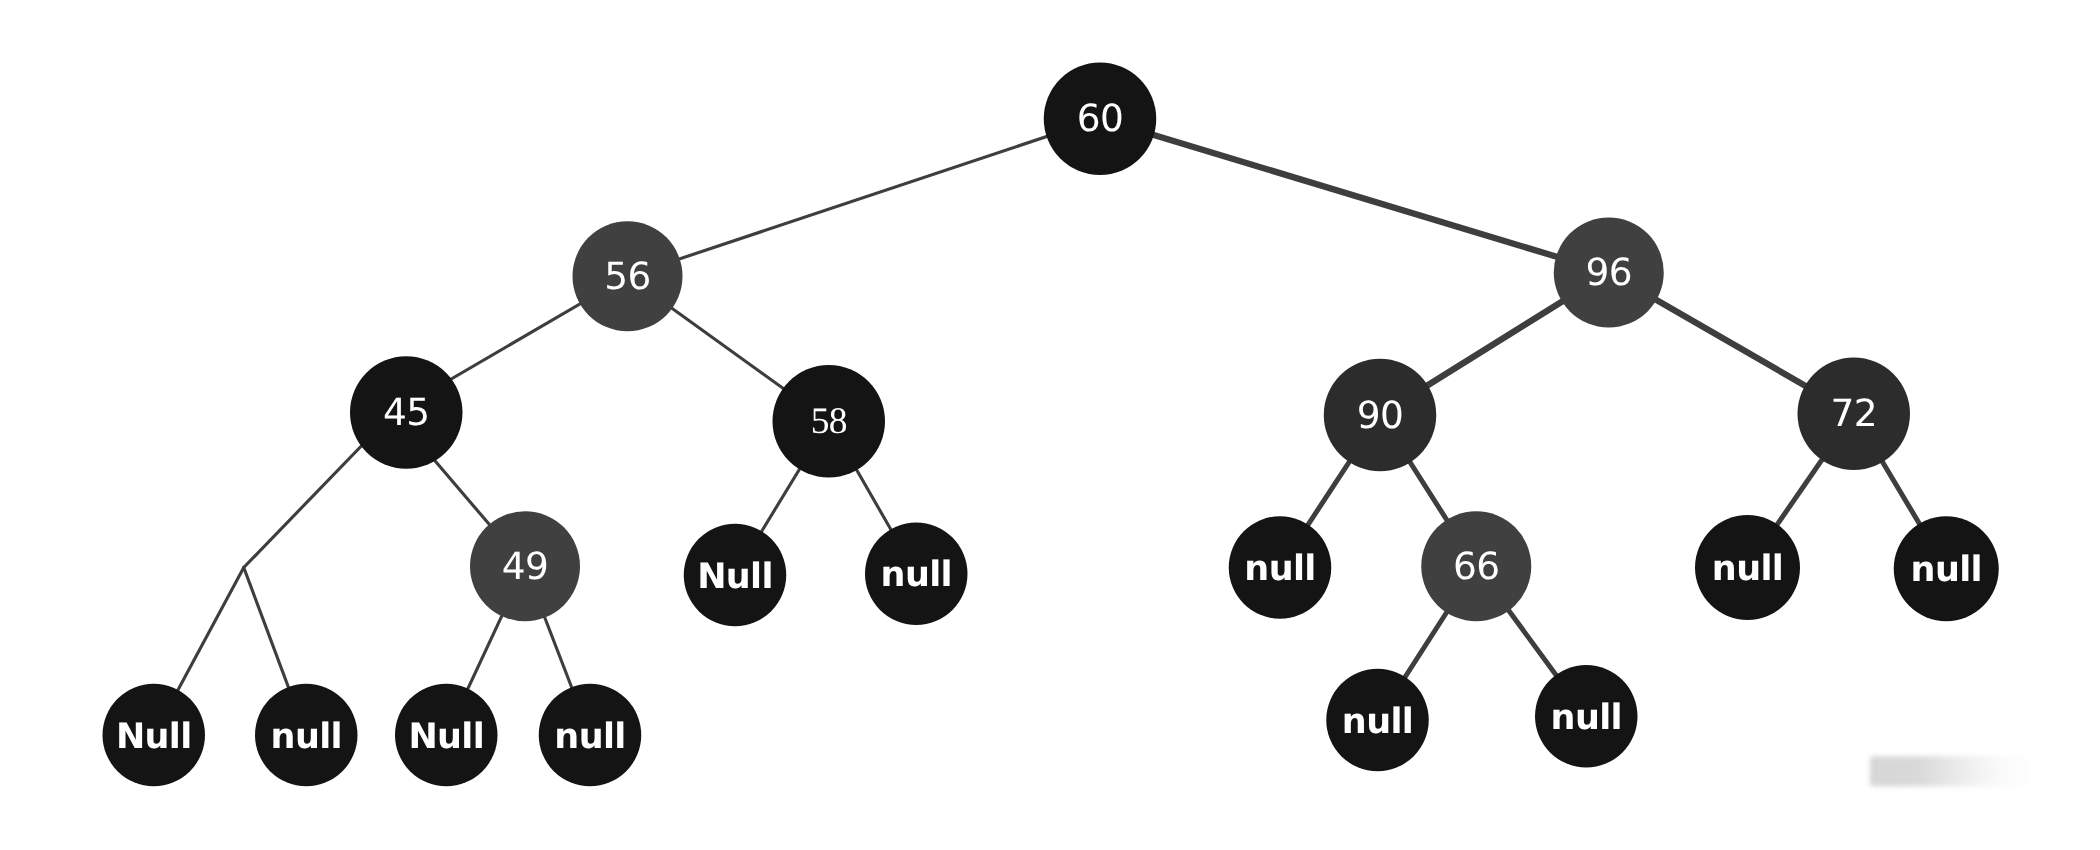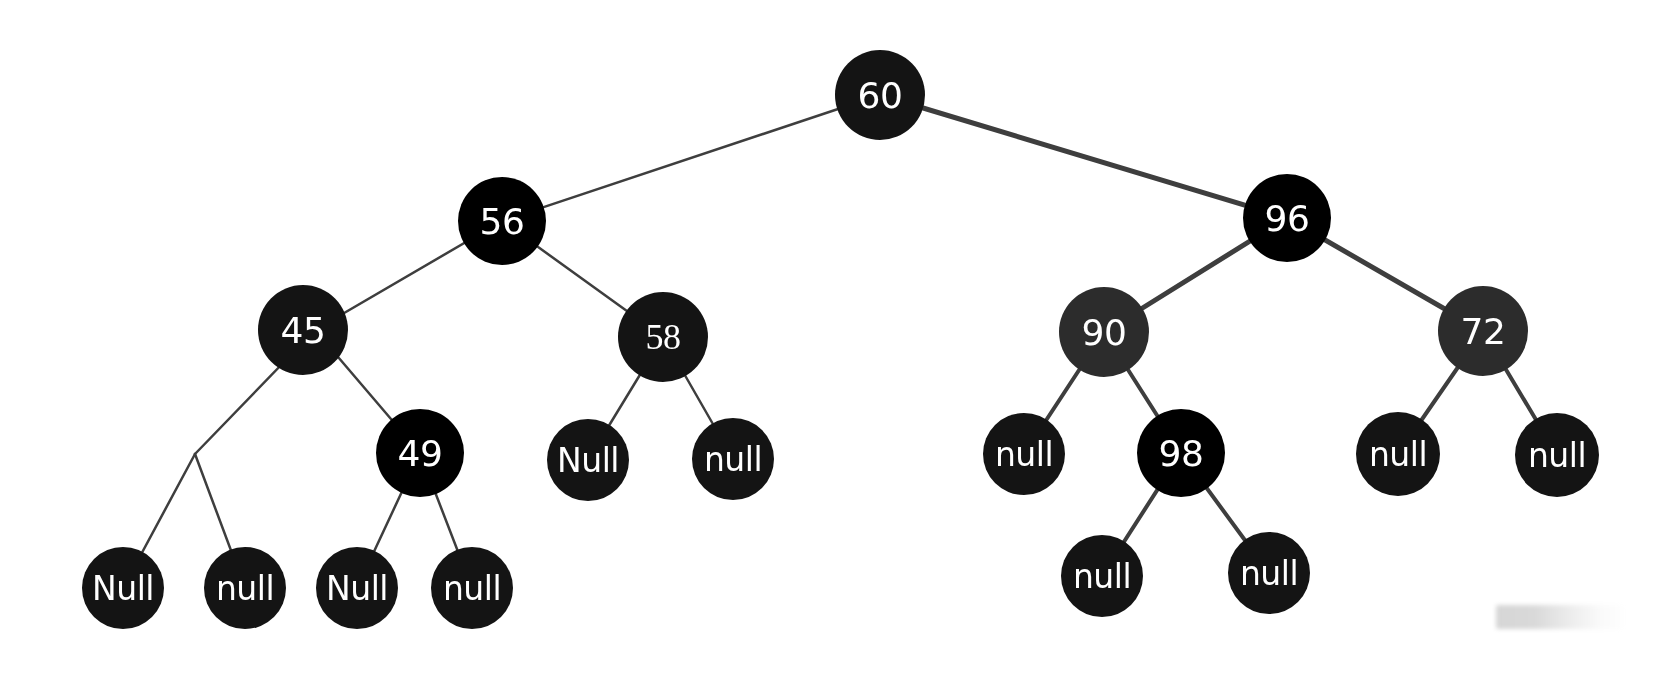--- a/index.html
+++ b/index.html
@@ -32,23 +32,23 @@
     border-radius: 50%;
     display: flex;
     align-items: center;
     justify-content: center;
     color: #ffffff;
     user-select: none;
     letter-spacing: -0.5px;
   }
   .fill-black    { background: #141414; }
   .fill-charcoal { background: #2c2c2c; }
-  .fill-red      { background: #000000; text-align: right; }
-  .role-value { font-size: 36px; }
-  .role-null  { font-size: 33px; }
+  .fill-red      { background: #404040; text-align: right; }
+  .role-value { font-size: 30px; }
+  .role-null  { font-size: 28px; font-weight: bold; }
   .watermark-blur {
     position: absolute;
     left: 1496px;
     top: 605px;
     width: 128px;
     height: 24px;
     background: linear-gradient(90deg, #d6d6d6 0%, #d9d9d9 30%, #e7e7e7 50%, #f1f1f1 65%, #fafafa 82%, #fefefe 100%);
     filter: blur(2px);
     border-radius: 2px;
   }
@@ -76,29 +76,29 @@
       <line x1="1104" y1="332" x2="1181" y2="453" stroke="#3e3e3e" stroke-width="4" stroke-linecap="round"></line>
       <line x1="1181" y1="453" x2="1102" y2="576" stroke="#3e3e3e" stroke-width="4" stroke-linecap="round"></line>
       <line x1="1181" y1="453" x2="1269" y2="573" stroke="#3e3e3e" stroke-width="4" stroke-linecap="round"></line>
       <line x1="1483" y1="331" x2="1398" y2="454" stroke="#3e3e3e" stroke-width="4" stroke-linecap="round"></line>
       <line x1="1483" y1="331" x2="1557" y2="455" stroke="#3e3e3e" stroke-width="4" stroke-linecap="round"></line>
     </svg>
   <div class="nodes-layer">
       <div class="node fill-black role-value" style="left: 835px; top: 50px; width: 90px; height: 90px;">60</div>
       <div class="node fill-red role-value" style="left: 458px; top: 177px; width: 88px; height: 88px;">56</div>
       <div class="node fill-red role-value" style="left: 1243px; top: 174px; width: 88px; height: 88px;">96</div>
-      <div class="node fill-black role-value" style="left: 258px; top: 285px; width: 90px; height: 90px;">45</div>
+      <div class="node fill-black role-value" style="left: 280px; top: 285px; width: 90px; height: 90px;">45</div>
       <div class="node fill-black role-value" style="left: 618px; top: 292px; width: 90px; height: 90px; font-family: Liberation Serif, serif;">58</div>
       <div class="node fill-charcoal role-value" style="left: 1059px; top: 287px; width: 90px; height: 90px;">90</div>
       <div class="node fill-charcoal role-value" style="left: 1438px; top: 286px; width: 90px; height: 90px;">72</div>
       <div class="node fill-red role-value" style="left: 376px; top: 409px; width: 88px; height: 88px;">49</div>
       <div class="node fill-black role-null" style="left: 547px; top: 419px; width: 82px; height: 82px;">Null</div>
       <div class="node fill-black role-null" style="left: 692px; top: 418px; width: 82px; height: 82px;">null</div>
       <div class="node fill-black role-null" style="left: 983px; top: 413px; width: 82px; height: 82px;">null</div>
-      <div class="node fill-red role-value" style="left: 1137px; top: 409px; width: 88px; height: 88px;">98</div>
+      <div class="node fill-red role-value" style="left: 1137px; top: 409px; width: 88px; height: 88px;">66</div>
       <div class="node fill-black role-null" style="left: 1356px; top: 412px; width: 84px; height: 84px;">null</div>
       <div class="node fill-black role-null" style="left: 1515px; top: 413px; width: 84px; height: 84px;">null</div>
       <div class="node fill-black role-null" style="left: 82px; top: 547px; width: 82px; height: 82px;">Null</div>
       <div class="node fill-black role-null" style="left: 204px; top: 547px; width: 82px; height: 82px;">null</div>
       <div class="node fill-black role-null" style="left: 316px; top: 547px; width: 82px; height: 82px;">Null</div>
       <div class="node fill-black role-null" style="left: 431px; top: 547px; width: 82px; height: 82px;">null</div>
       <div class="node fill-black role-null" style="left: 1061px; top: 535px; width: 82px; height: 82px;">null</div>
       <div class="node fill-black role-null" style="left: 1228px; top: 532px; width: 82px; height: 82px;">null</div>
     </div>
   <div class="watermark-blur"></div>

